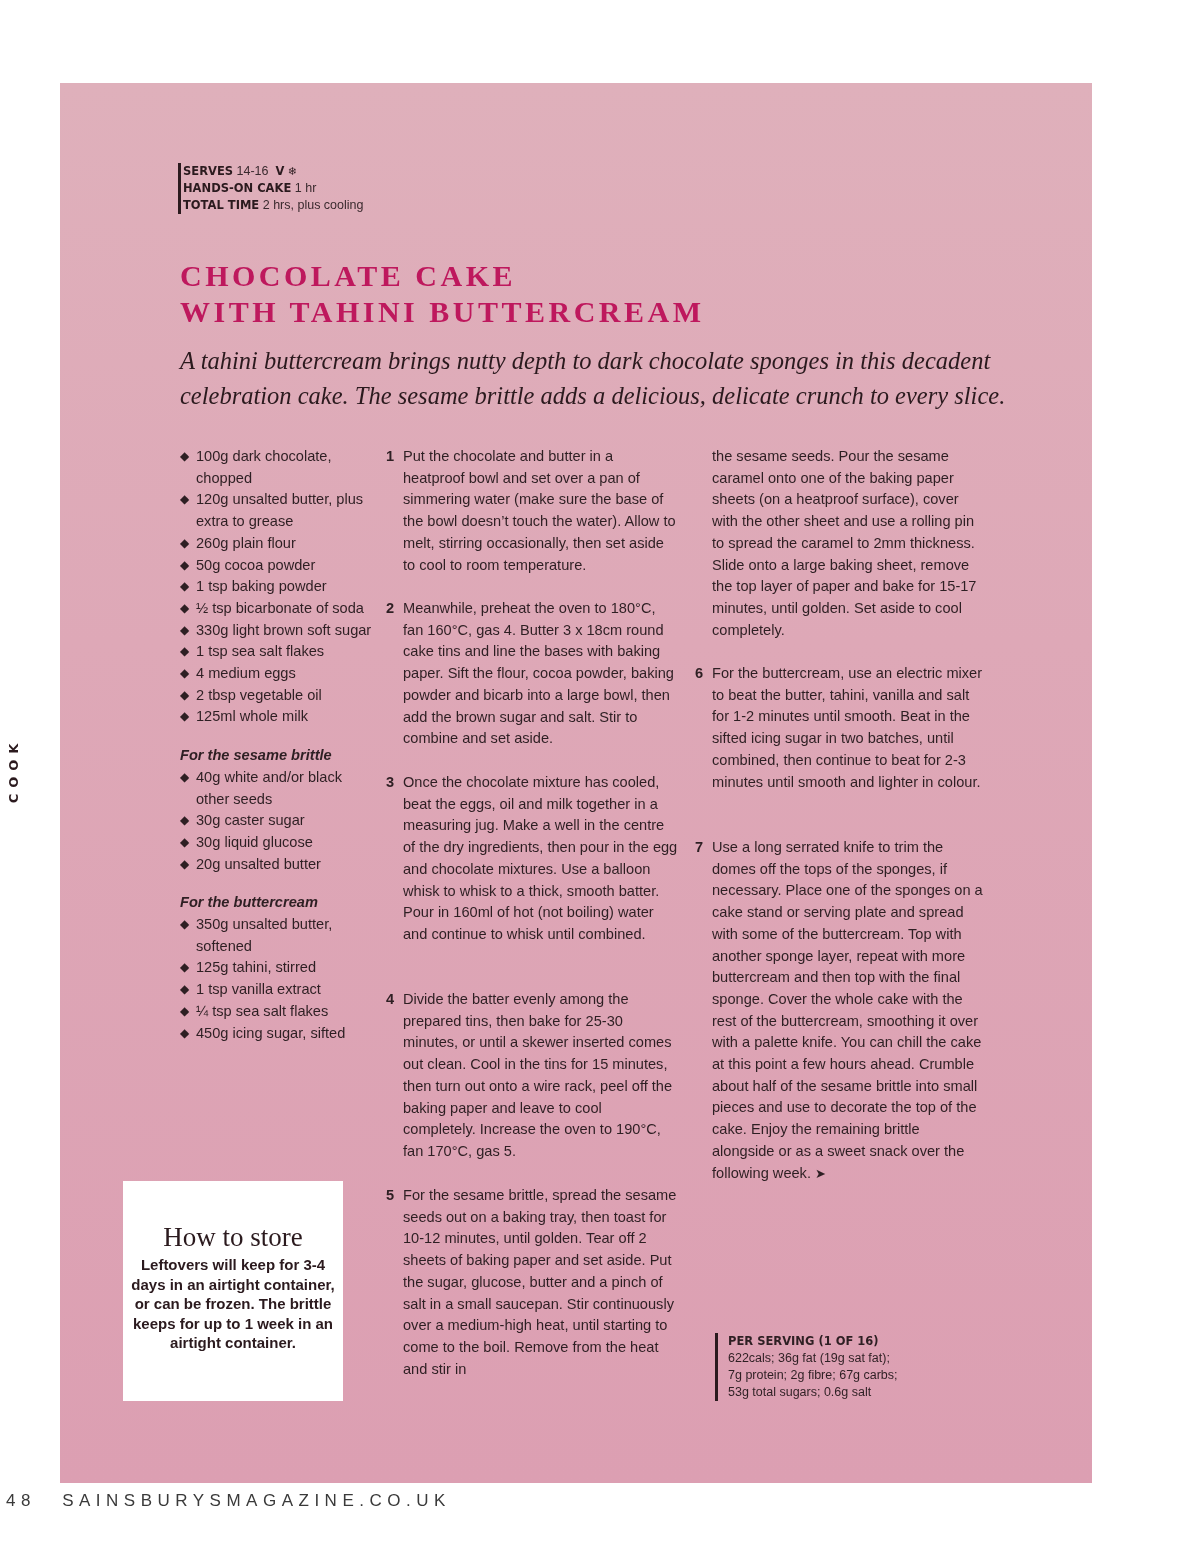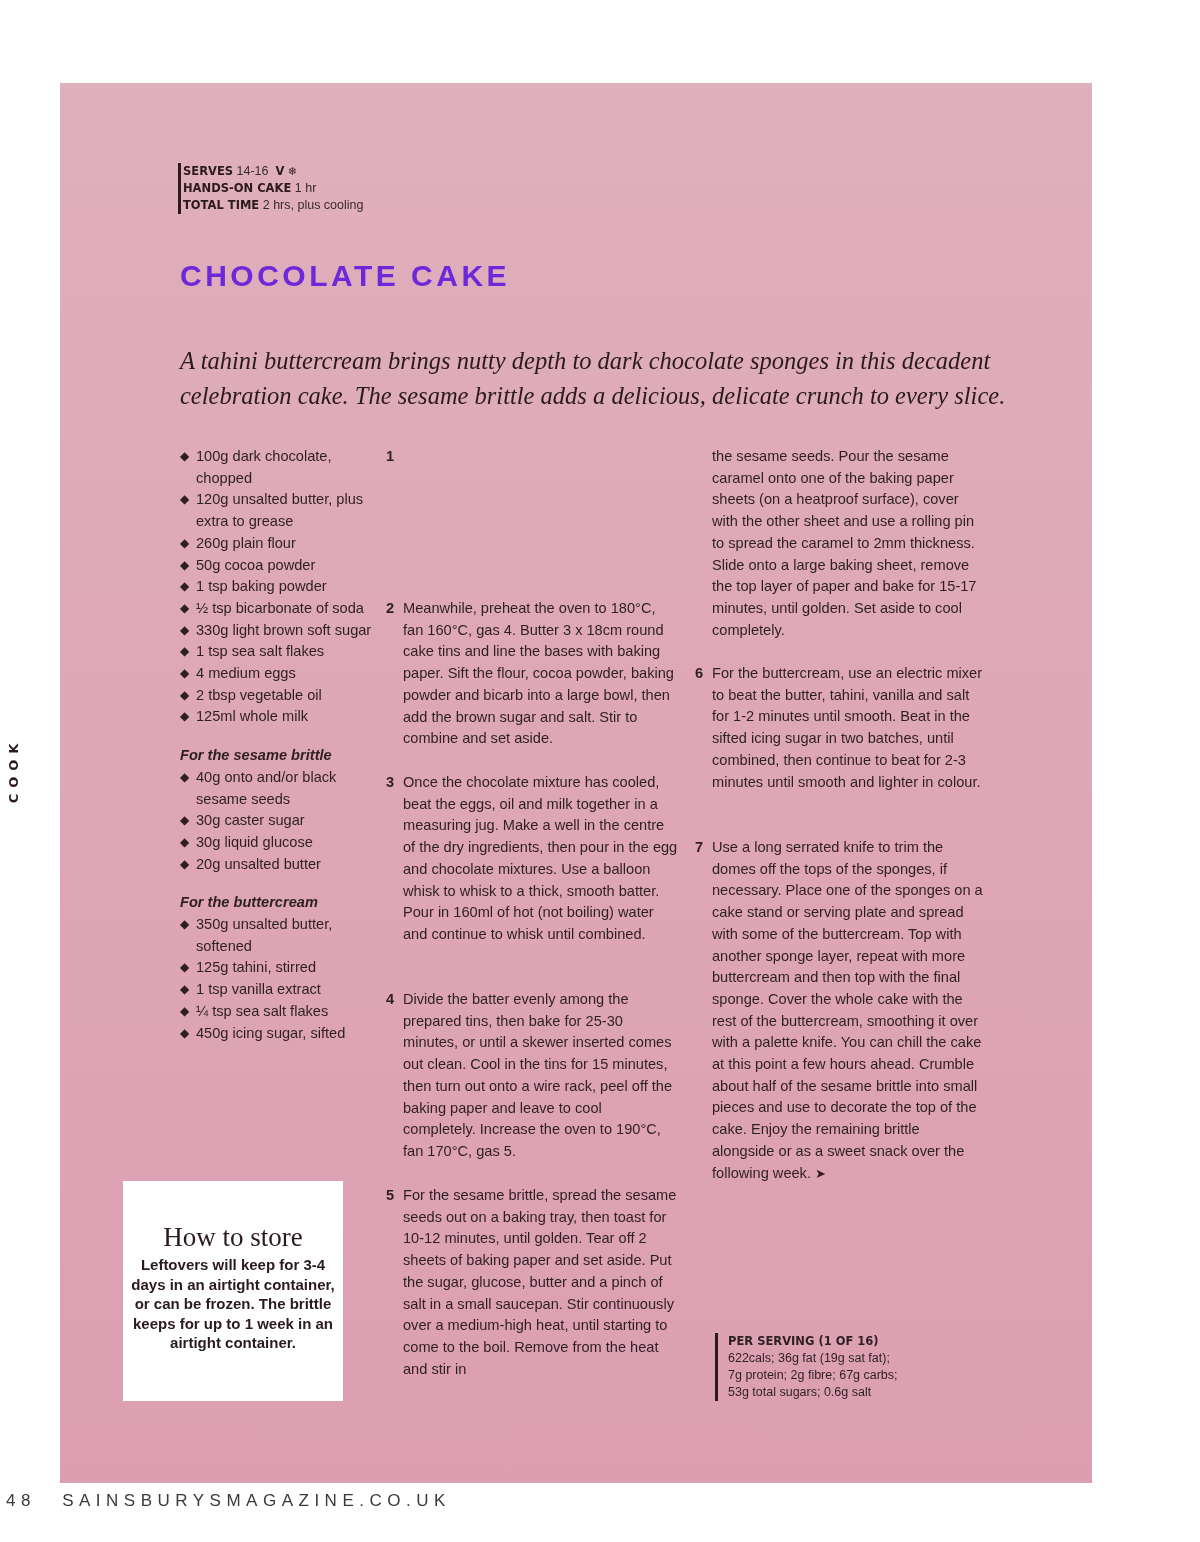--- a/index.html
+++ b/index.html
@@ -23,22 +23,22 @@
 
     .meta {
       position: absolute; left: 178px; top: 163px; padding-left: 2px;
       border-left: 3px solid #2b1a1e; font-size: 12.5px; line-height: 17px;
     }
     .meta b { font-family: "DejaVu Sans", sans-serif; font-weight: bold; font-size: 11.5px; }
     .meta .val { color: #3a2a2e; }
 
     .title {
       position: absolute; left: 180px; top: 258px;
-      font-family: Liberation Sans, sans-serif; font-weight: bold;
-      font-size: 30px; line-height: 36px; letter-spacing: 3.5px; color: #6d28d9;
+      font-family: Liberation Serif, serif; font-weight: bold;
+      font-size: 30px; line-height: 36px; letter-spacing: 3.5px; color: #be185d;
     }
 
     .intro {
       position: absolute; left: 180px; top: 343px; width: 840px;
       font-family: "Liberation Serif", serif; font-size: 24.5px; line-height: 35px; color: #2b1a1e; font-style: italic;
     }
 
     .col { position: absolute; font-size: 14.6px; line-height: 21.7px; color: #2e1f23; }
     .col-ing { left: 180px; top: 446px; width: 195px; }
     .col-m { left: 386px; top: 446px; width: 292px; }
@@ -94,58 +94,60 @@
     <span class="val">1 hr</span>
   </div>
   <div>
     <b>TOTAL TIME</b>
     <span class="val">2 hrs, plus cooling</span>
   </div>
 </div>
 
 <h1 class="title">
   <div>CHOCOLATE CAKE</div>
+  <div>WITH TAHINI BUTTERCREAM</div>
 </h1>
 
 <p class="intro">A tahini buttercream brings nutty depth to dark chocolate sponges in this decadent celebration cake. The sesame brittle adds a delicious, delicate crunch to every slice.</p>
 
 <div class="col col-ing">
   <div id="ing-main">
       <div class="ing"><span class="bullet">◆</span><span>100g dark chocolate, chopped</span></div>
       <div class="ing"><span class="bullet">◆</span><span>120g unsalted butter, plus extra to grease</span></div>
       <div class="ing"><span class="bullet">◆</span><span>260g plain flour</span></div>
       <div class="ing"><span class="bullet">◆</span><span>50g cocoa powder</span></div>
       <div class="ing"><span class="bullet">◆</span><span>1 tsp baking powder</span></div>
       <div class="ing"><span class="bullet">◆</span><span>½ tsp bicarbonate of soda</span></div>
       <div class="ing"><span class="bullet">◆</span><span>330g light brown soft sugar</span></div>
       <div class="ing"><span class="bullet">◆</span><span>1 tsp sea salt flakes</span></div>
       <div class="ing"><span class="bullet">◆</span><span>4 medium eggs</span></div>
       <div class="ing"><span class="bullet">◆</span><span>2 tbsp vegetable oil</span></div>
       <div class="ing"><span class="bullet">◆</span><span>125ml whole milk</span></div>
     </div>
   <div class="sub-head">For the sesame brittle</div>
   <div id="ing-brittle">
-      <div class="ing"><span class="bullet">◆</span><span>40g onto and/or black sesame seeds</span></div>
+      <div class="ing"><span class="bullet">◆</span><span>40g white and/or black other seeds</span></div>
       <div class="ing"><span class="bullet">◆</span><span>30g caster sugar</span></div>
       <div class="ing"><span class="bullet">◆</span><span>30g liquid glucose</span></div>
       <div class="ing"><span class="bullet">◆</span><span>20g unsalted butter</span></div>
     </div>
   <div class="sub-head">For the buttercream</div>
   <div id="ing-butter">
       <div class="ing"><span class="bullet">◆</span><span>350g unsalted butter, softened</span></div>
       <div class="ing"><span class="bullet">◆</span><span>125g tahini, stirred</span></div>
       <div class="ing"><span class="bullet">◆</span><span>1 tsp vanilla extract</span></div>
       <div class="ing"><span class="bullet">◆</span><span>¼ tsp sea salt flakes</span></div>
       <div class="ing"><span class="bullet">◆</span><span>450g icing sugar, sifted</span></div>
     </div>
 </div>
 
 <div class="col col-m">
   <div class="step" style="height:152px;">
     <span class="num">1</span>
+    <span>Put the chocolate and butter in a heatproof bowl and set over a pan of simmering water (make sure the base of the bowl doesn’t touch the water). Allow to melt, stirring occasionally, then set aside to cool to room temperature.</span>
   </div>
   <div class="step" style="height:174px;">
     <span class="num">2</span>
     <span>Meanwhile, preheat the oven to 180°C, fan 160°C, gas 4. Butter 3 x 18cm round cake tins and line the bases with baking paper. Sift the flour, cocoa powder, baking powder and bicarb into a large bowl, then add the brown sugar and salt. Stir to combine and set aside.</span>
   </div>
   <div class="step" style="height:217px;">
     <span class="num">3</span>
     <span>Once the chocolate mixture has cooled, beat the eggs, oil and milk together in a measuring jug. Make a well in the centre of the dry ingredients, then pour in the egg and chocolate mixtures. Use a balloon whisk to whisk to a thick, smooth batter. Pour in 160ml of hot (not boiling) water and continue to whisk until combined.</span>
   </div>
   <div class="step" style="height:196px;">

